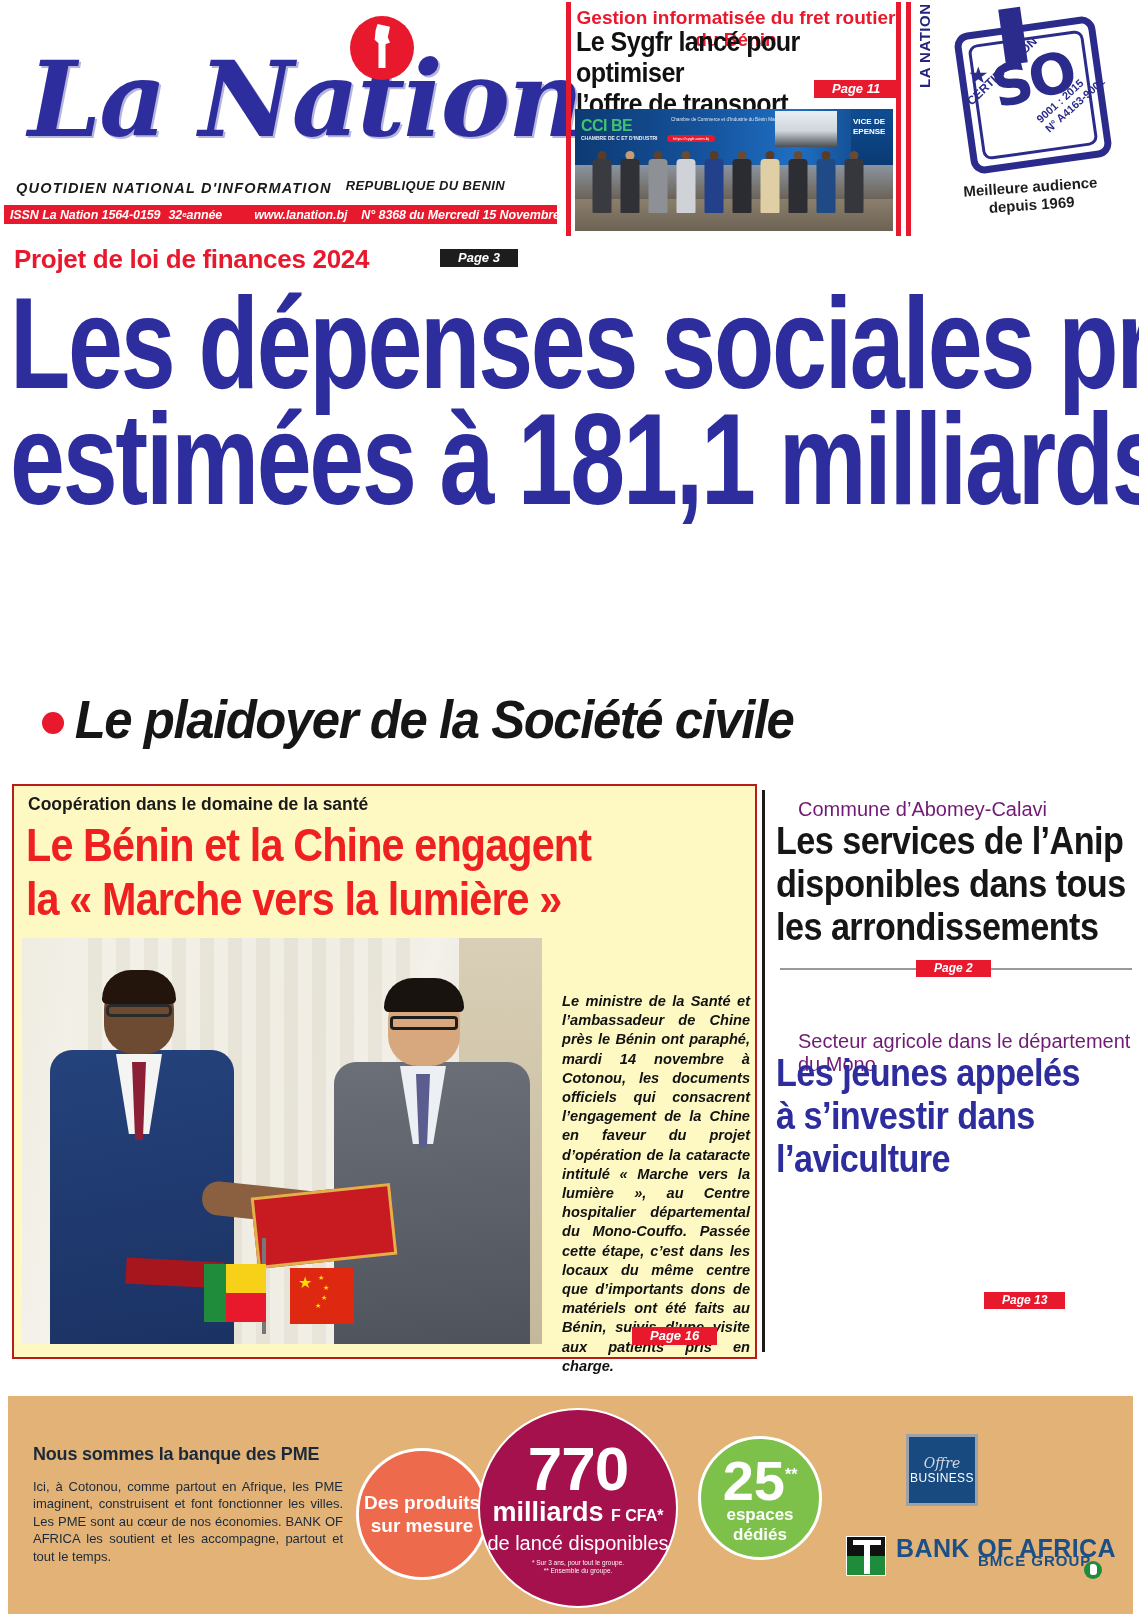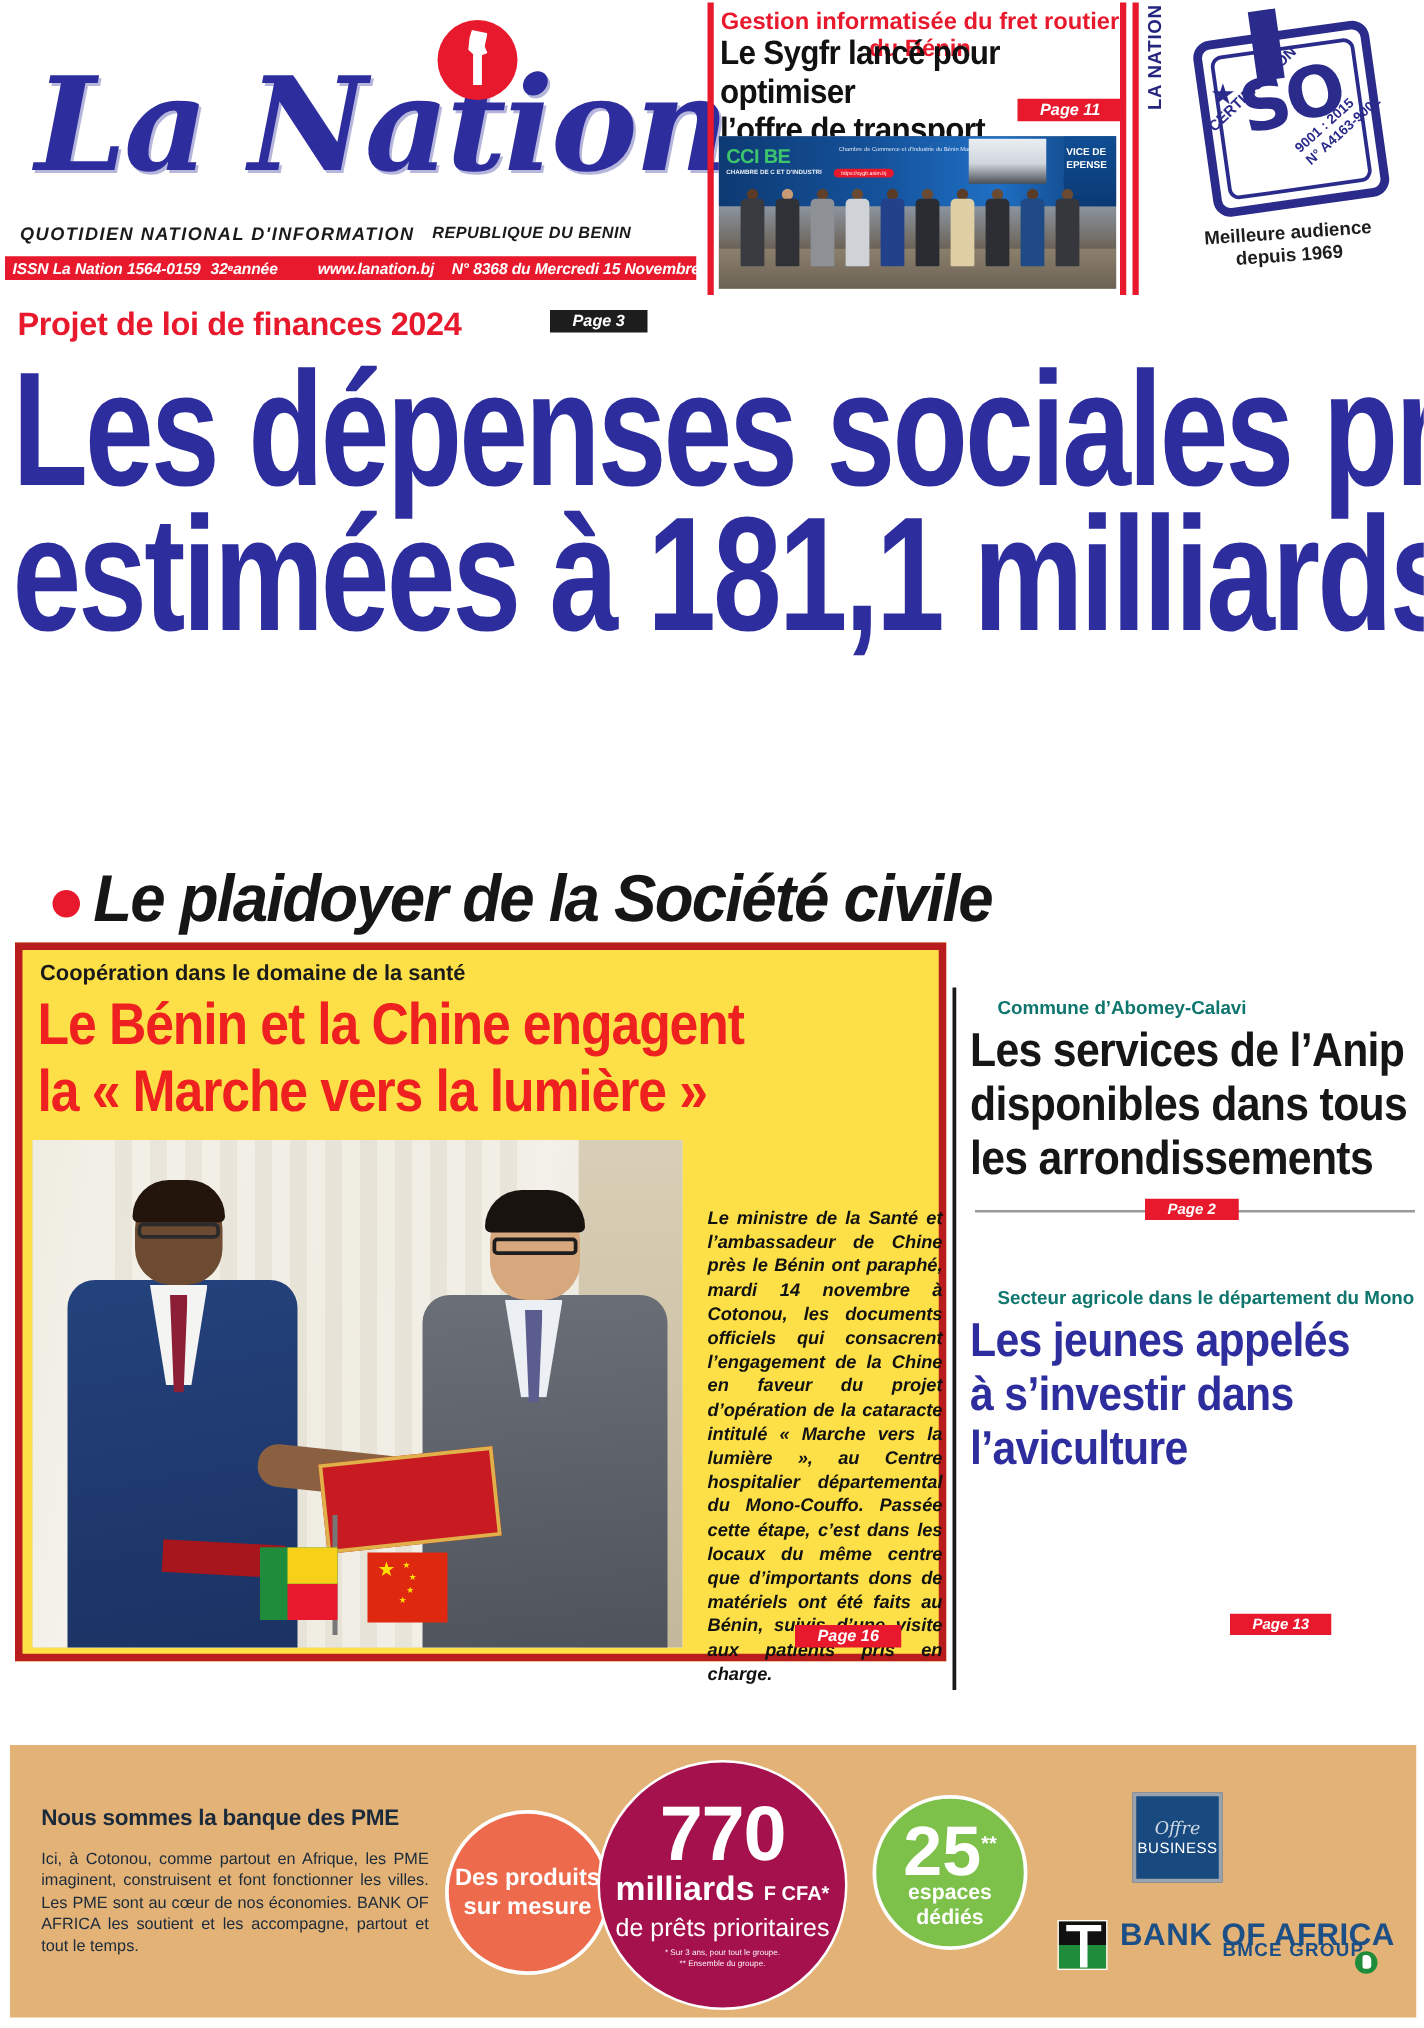--- a/index.html
+++ b/index.html
@@ -171,22 +171,22 @@
     font-size:53px; line-height:56px; letter-spacing:-1.5px;
     transform:scaleX(.96); transform-origin:left top;
   }
   .lead-bullet{
     position:absolute; left:42px; top:472px;
     width:22px; height:22px; border-radius:50%; background:#e8192c;
   }
 
   
   .main-box{
-    position:absolute; left:12px; top:754px; width:745px; height:575px;
-    border:6px solid #b91c1c; background:#fde047;
+    position:absolute; left:12px; top:784px; width:745px; height:575px;
+    border:2px solid #b91c1c; background:#fef9c3;
   }
   .main-kicker{
     position:absolute; left:14px; top:8px; font-size:17.5px; font-weight:bold; color:#1a1a1a;
   }
   .main-h2{
     position:absolute; left:12px; top:32px; width:740px;
     color:#ef2020; font-weight:bold; font-size:47px; line-height:54px;
     letter-spacing:-1px;
     transform:scaleX(.88); transform-origin:left top;
     white-space:nowrap;
@@ -252,21 +252,21 @@
     font-size:14.6px; line-height:19.2px;
     font-weight:bold; font-style:italic; color:#111;
     text-align:justify;
     margin-top:48px;
   }
   .main-badge{ position:absolute; left:618px; top:540px; }
 
   
   .rcol{ position:absolute; left:762px; top:790px; width:377px; height:575px; }
   .rcol-sep{ position:absolute; left:0; top:0; width:3px; height:562px; background:#1a1a1a; }
-  .r-kicker{ position:absolute; left:36px; color:#0f766e; font-size:15px; font-weight:bold; }
+  .r-kicker{ position:absolute; left:36px; color:#701a75; font-size:20px; font-weight:normal; }
   .r-k1{ top:8px; }
   .r-k2{ top:240px; }
   .r-h{
     position:absolute; left:14px; width:360px; font-weight:bold;
     font-size:38px; line-height:43px; letter-spacing:-.6px;
     transform:scaleX(.9); transform-origin:left top; white-space:nowrap;
   }
   .r-h1{ top:30px; color:#161616; }
   .r-h2{ top:262px; color:#2d2d9e; }
   .r-rule{ position:absolute; left:18px; top:178px; width:352px; height:2px; background:#9a9a9a; }
@@ -540,21 +540,21 @@
 sur mesure</span>
     </div>
 
     <div class="circ circ-red">
       <div>
         <div class="big770">770</div>
         <div class="mil">
           <span>milliards</span>
           <span class="fcfa">F CFA*</span>
         </div>
-        <div class="prets">de prêts prioritaires</div>
+        <div class="prets">de lancé disponibles</div>
         <div class="foot-note" style="white-space:pre-line">* Sur 3 ans, pour tout le groupe.
 ** Ensemble du groupe.</div>
       </div>
     </div>
 
     <div class="circ circ-green">
       <div>
         <div class="big25"><span>25</span><sup>**</sup></div>
         <div class="esp" style="white-space:pre-line">espaces
 dédiés</div>

